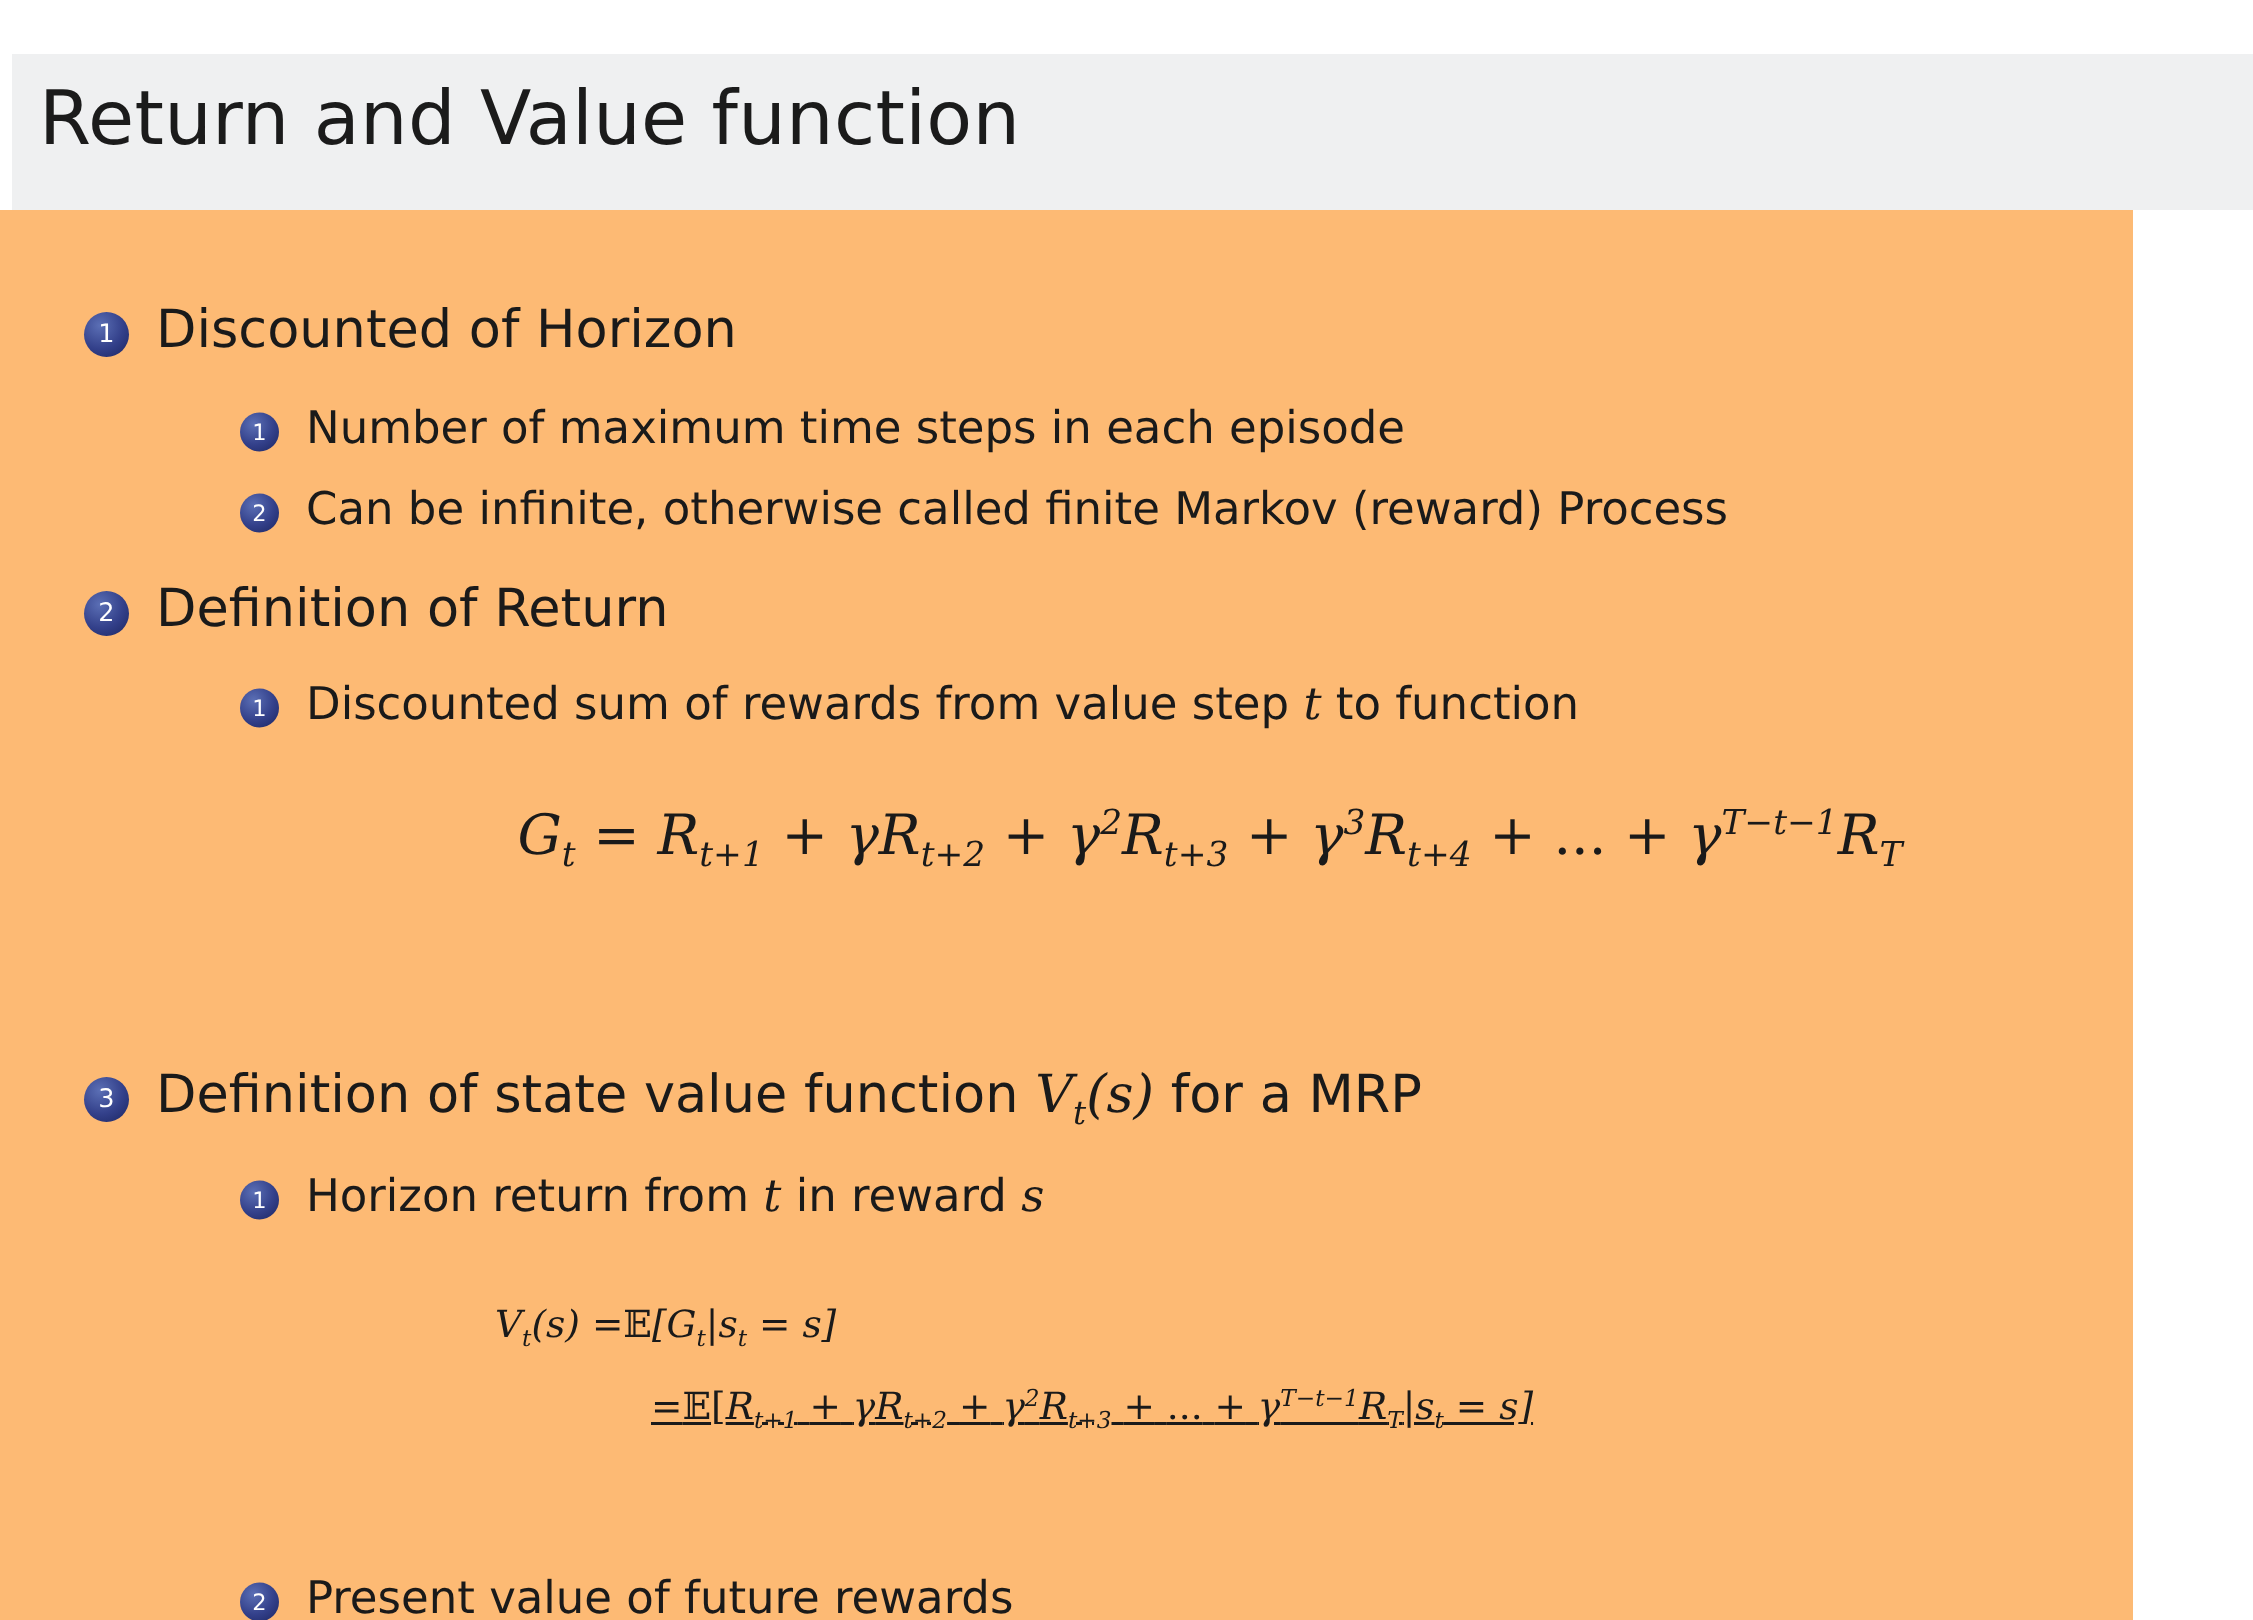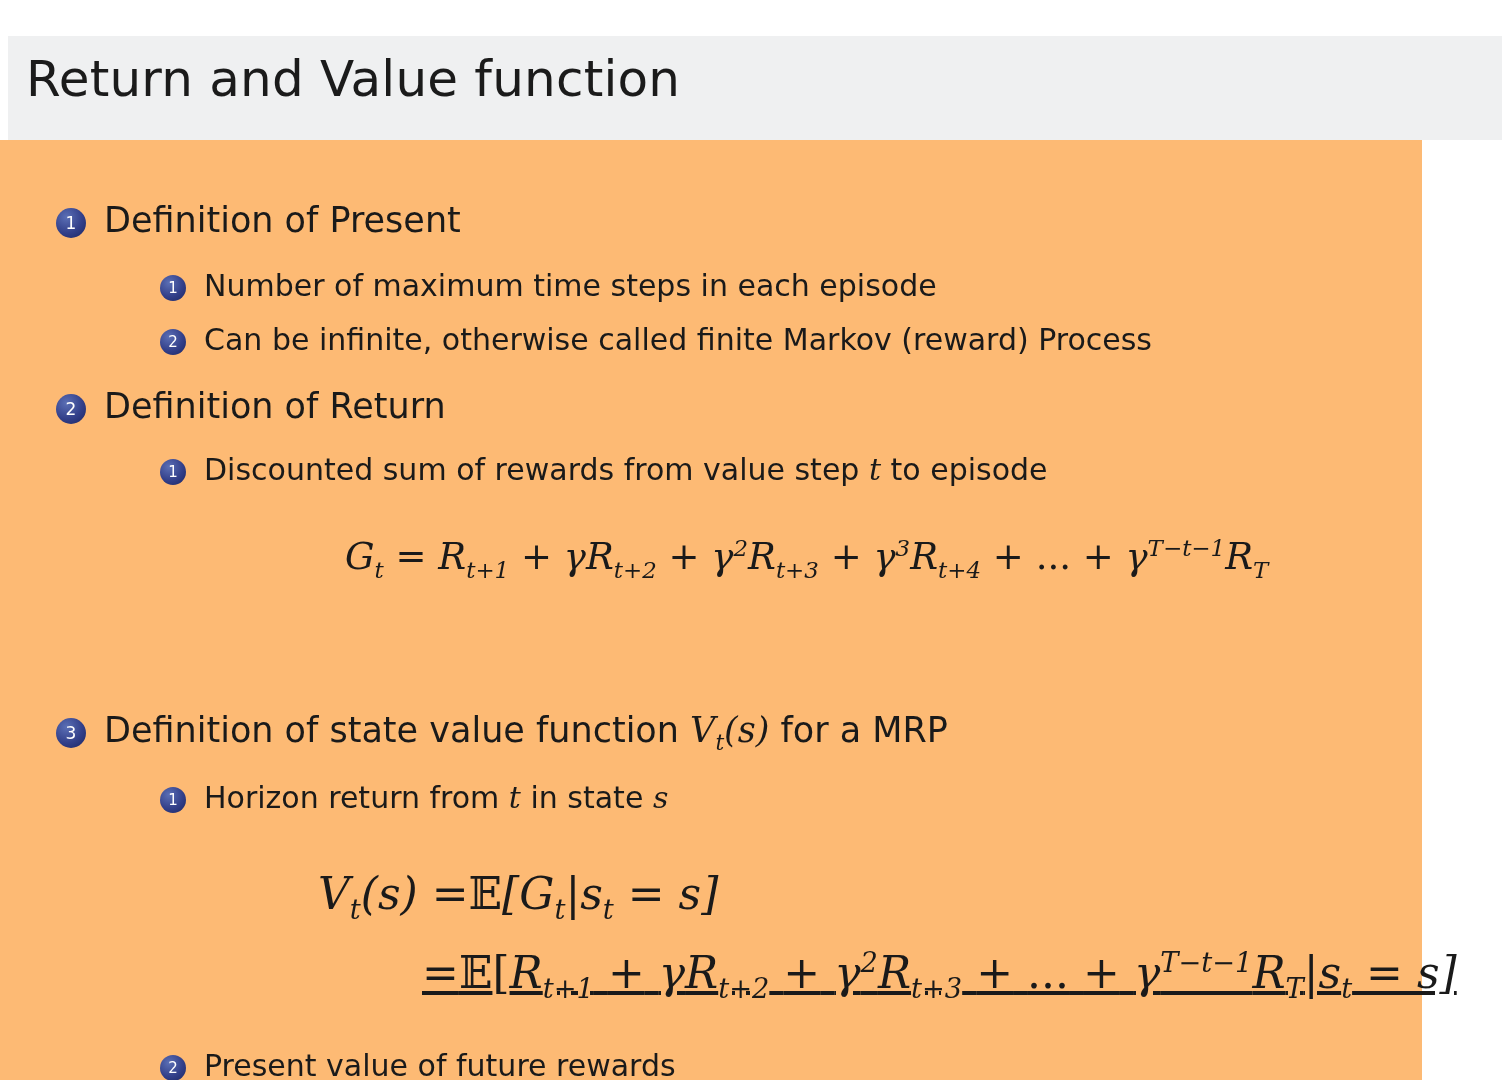--- a/index.html
+++ b/index.html
@@ -119,23 +119,23 @@
   .eq sub, .eq sup {
     font-size: 0.62em;
   }
   .eq-block-1 {
     position: absolute;
     left: 345px;
     top: 395px;
   }
   .eq-block-2 {
     position: absolute;
-    left: 318px;
+    left: 330px;
     top: 728px;
-    font-size: 44px;
+    font-size: 25px;
   }
   .eq-line-2 {
     margin-top: 22px;
     margin-left: 104px;
     text-decoration: underline;
   }
   .blackboard {
     font-family: "DejaVu Serif", serif;
     font-style: normal;
   }
@@ -155,41 +155,41 @@
 
   <div class="title-bar">
     <div class="accent"></div>
     <div class="slide-title">Return and Value function</div>
   </div>
 
   <div class="body">
 
     <div class="lvl1 r1">
       <span class="bullet">1</span>
-      <span class="txt">Definition of Present</span>
+      <span class="txt">Discounted of Horizon</span>
     </div>
 
     <div class="lvl2 r2">
       <span class="bullet">1</span>
       <span class="txt">Number of maximum time steps in each episode</span>
     </div>
 
     <div class="lvl2 r3">
       <span class="bullet">2</span>
       <span class="txt">Can be infinite, otherwise called finite Markov (reward) Process</span>
     </div>
 
     <div class="lvl1 r4">
       <span class="bullet">2</span>
       <span class="txt">Definition of Return</span>
     </div>
 
     <div class="lvl2 r5">
       <span class="bullet">1</span>
-      <span class="txt"><span>Discounted sum of rewards from value step </span><span class="math">t</span><span> to episode</span></span>
+      <span class="txt"><span>Discounted sum of rewards from value step </span><span class="math">t</span><span> to function</span></span>
     </div>
 
     <div class="eq eq-block-1">
       <span>G</span><sub>t</sub>
       <span class="op">=</span>
       <span>R</span><sub>t+1</sub>
       <span class="op">+</span>
       <span>γ</span><span>R</span><sub>t+2</sub>
       <span class="op">+</span>
       <span>γ</span><sup>2</sup><span>R</span><sub>t+3</sub>
@@ -201,21 +201,21 @@
       <span>γ</span><sup>T−t−1</sup><span>R</span><sub>T</sub>
     </div>
 
     <div class="lvl1 r6">
       <span class="bullet">3</span>
       <span class="txt"><span>Definition of state value function </span><span class="math">V</span><sub class="math">t</sub><span class="math">(s)</span><span> for a MRP</span></span>
     </div>
 
     <div class="lvl2 r7">
       <span class="bullet">1</span>
-      <span class="txt"><span>Horizon return from </span><span class="math">t</span><span> in state </span><span class="math">s</span></span>
+      <span class="txt"><span>Horizon return from </span><span class="math">t</span><span> in reward </span><span class="math">s</span></span>
     </div>
 
     <div class="eq eq-block-2">
       <div class="eq-line-1">
         <span>V</span><sub>t</sub><span>(s)</span>
         <span class="op">=</span><span class="blackboard">𝔼</span><span>[G</span><sub>t</sub><span>|s</span><sub>t</sub><span> = s]</span>
       </div>
       <div class="eq-line-2">
         <span class="op">=</span><span class="blackboard">𝔼</span><span class="op">[</span><span>R</span><sub>t+1</sub>
         <span class="op">+</span>

